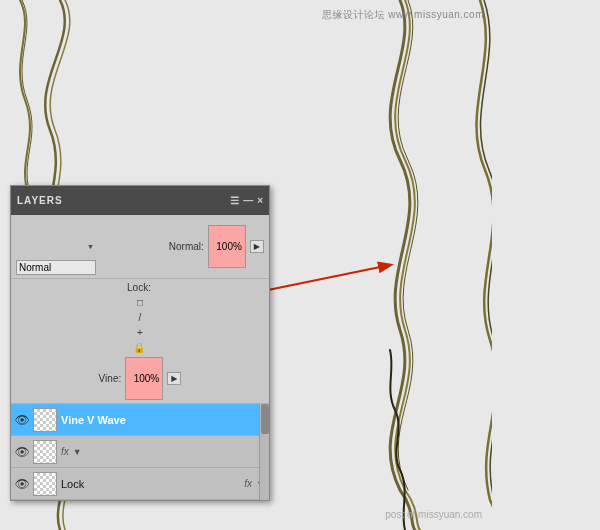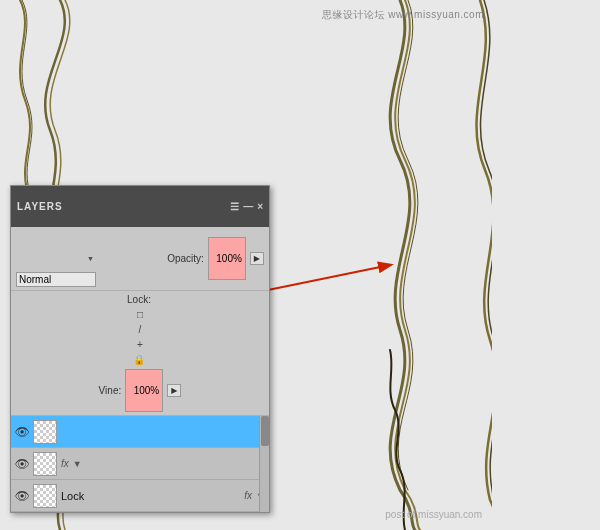--- a/index.html
+++ b/index.html
@@ -69,21 +69,21 @@
       background: #c8c8c8;
       border: 1px solid #888;
       box-shadow: 2px 2px 6px rgba(0,0,0,0.4);
     }
 
     .panel-title-bar {
       background: #4a4a4a;
       color: #ddd;
       font-size: 10px;
       font-weight: bold;
-      padding: 15px 6px;
+      padding: 9px 6px;
       display: flex;
       align-items: center;
       justify-content: space-between;
     }
 
     .panel-title-bar .title-text {
       letter-spacing: 1px;
       font-size: 10px;
     }
 
@@ -355,21 +355,21 @@
         <select class="blend-mode-select">
           <option>Normal</option>
           <option>Dissolve</option>
           <option>Multiply</option>
           <option>Screen</option>
           <option>Overlay</option>
         </select>
         <span style="position:absolute;right:2px;font-size:7px;pointer-events:none;color:#555;">▼</span>
       </div>
       <div class="opacity-row">
-        <span class="opacity-label">Opacity:</span>
+        <span class="opacity-label">Normal:</span>
         <input class="opacity-value" type="text" value="100%" style="">
         <button class="arrow-btn">▶</button>
       </div>
     </div>
 
     <div class="lock-row">
       <span class="lock-label">Lock:</span>
       <span class="lock-icon">□</span>
       <span class="lock-icon">/</span>
       <span class="lock-icon">+</span>
@@ -381,20 +381,21 @@
       </div>
     </div>
 
     <div class="layers-list" style="position:relative;">
 
       <div class="layer-item selected">
         <div class="layer-visibility">👁</div>
         <div class="layer-thumbnail">
           <div class="layer-thumb-checkerboard"></div>
         </div>
+        <span class="layer-name">Vine V Wave</span>
       </div>
 
       <div class="layer-item">
         <div class="layer-visibility">👁</div>
         <div class="layer-thumbnail">
           <div class="layer-thumb-checkerboard"></div>
         </div>
         <span class="layer-fx">fx</span>
         <span style="font-size:9px;color:#555;">▼</span>
       </div>

